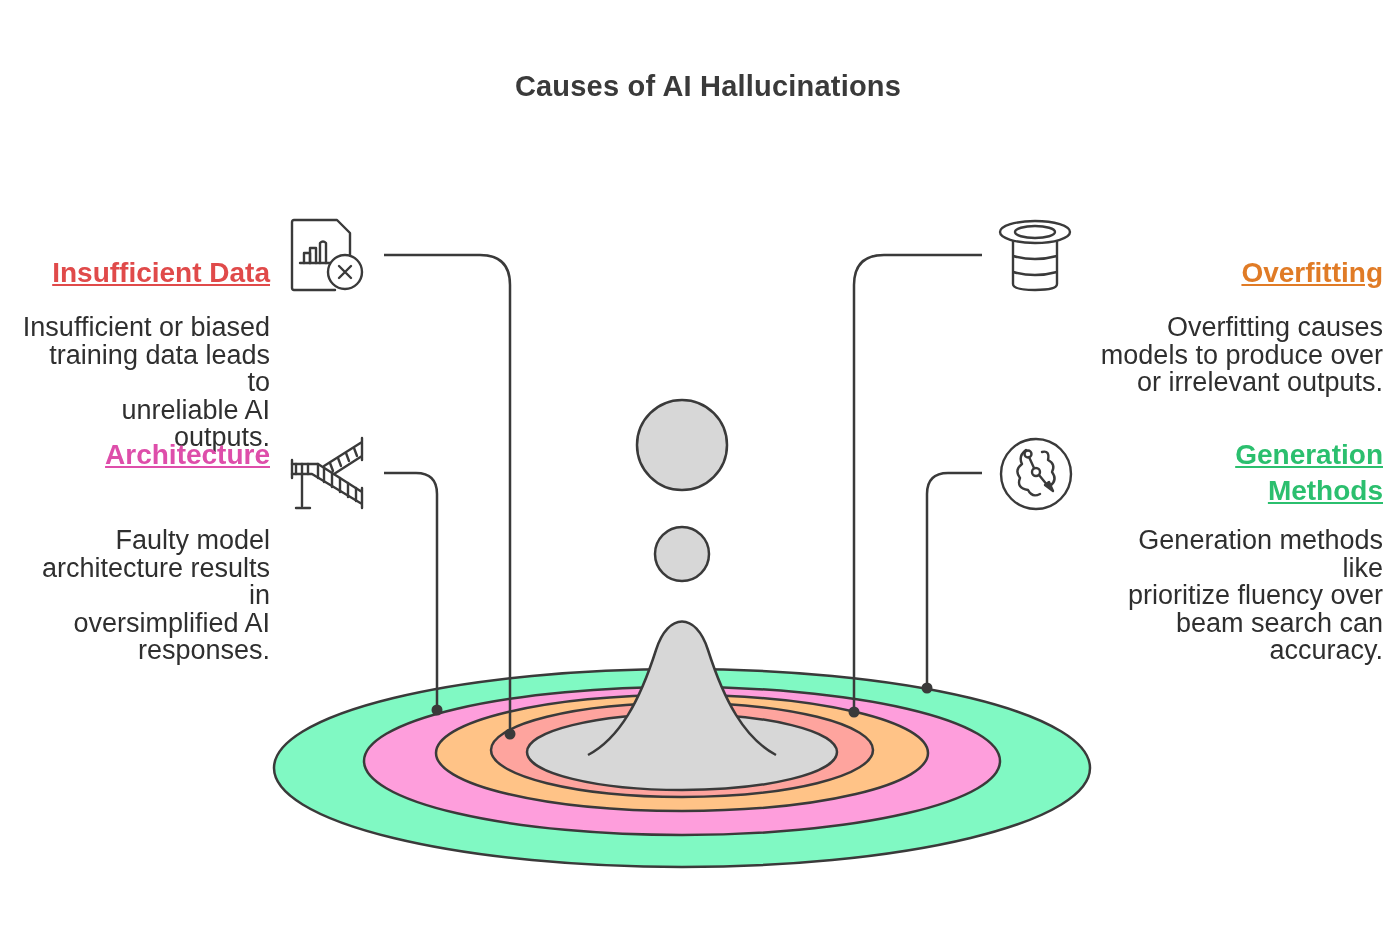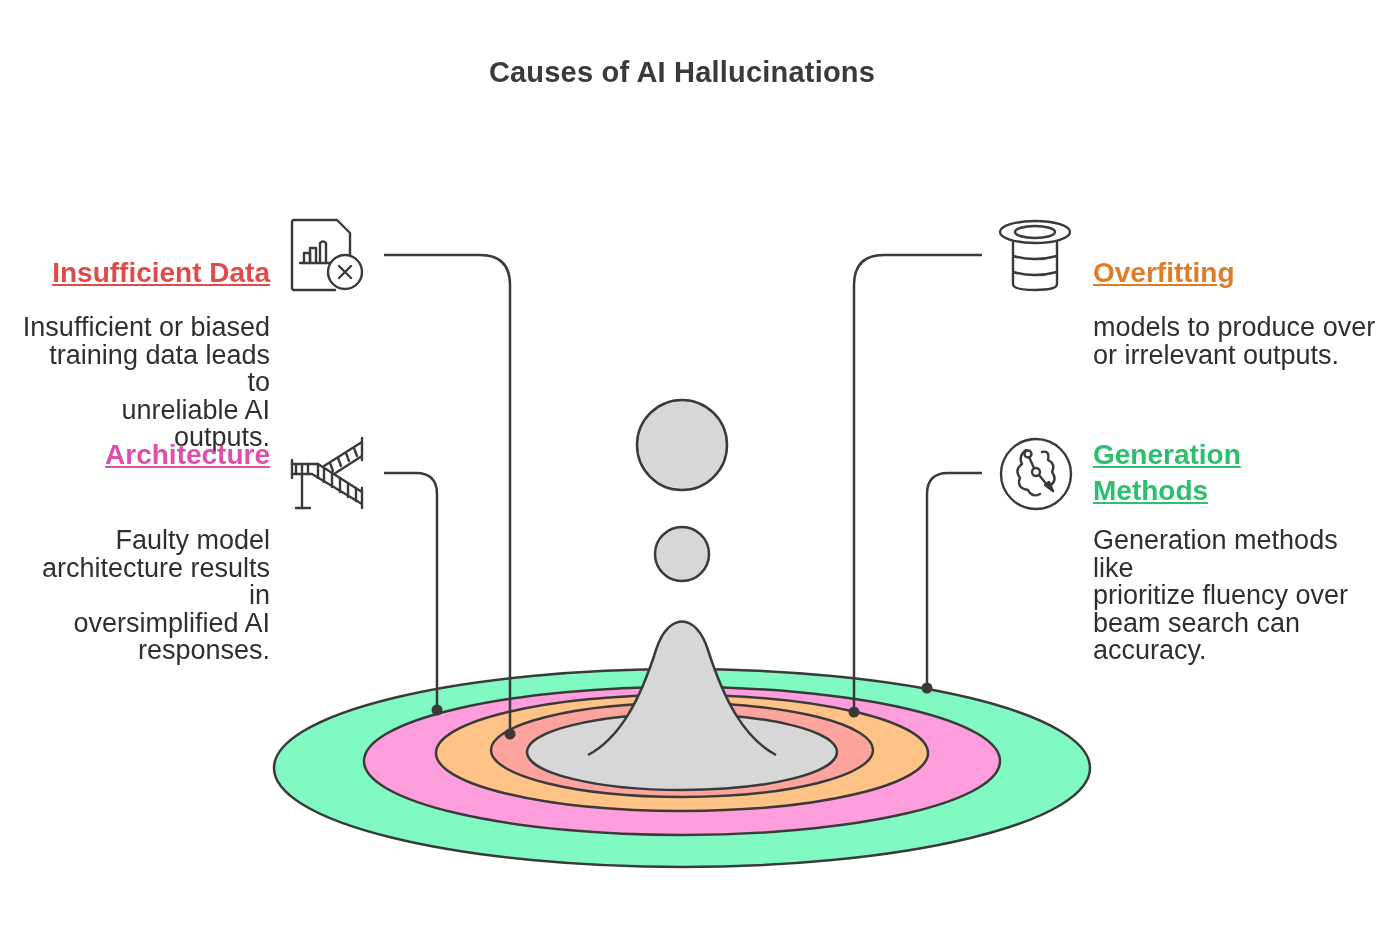--- a/index.html
+++ b/index.html
@@ -1,23 +1,23 @@
 <!DOCTYPE html>
 <html><head>
   <meta charset="utf-8">
   <style>
     html, body { margin: 0; padding: 0; background: #ffffff; }
     body { width: 1400px; height: 942px; position: relative; overflow: hidden;
            font-family: "Liberation Sans", "DejaVu Sans", sans-serif; color: #2b2b2b; }
-    .title { position: absolute; left: 0; width: 1364px; top: 56px; text-align: center;
-             font-size: 29px; font-weight: bold; color: #3a3a3a; letter-spacing: 0.2px; }
+    .title { position: absolute; left: 0; width: 1364px; top: 70px; text-align: center;
+             font-size: 29px; font-weight: bold; color: #3a3a3a; letter-spacing: 0.2px; padding-left: 26px; }
     .heading { position: absolute; font-weight: bold; font-size: 28px; line-height: 36px; text-decoration: underline; }
     .desc { position: absolute; font-size: 27px; line-height: 27.5px; color: #2f2f2f; }
     .left { text-align: right; }
-    .right { text-align: left; }
+    .right { text-align: right; }
     svg.stage { position: absolute; left: 0; top: 0; }
     .icon { position: absolute; }
   </style>
 </head>
 <body>
 
 <div class="title">Causes of AI Hallucinations</div>
 
 <div class="heading left" style="left:20px; width:250px; top:255px; color:#e04a4a;">Insufficient Data</div>
 <div class="desc left" style="left:20px; width:250px; top:314px;">
@@ -31,20 +31,21 @@
 </div>
 <div class="desc left" style="left:20px; width:250px; top:527px;">
   <div>Faulty model</div>
   <div>architecture results in</div>
   <div>oversimplified AI</div>
   <div>responses.</div>
 </div>
 
 <div class="heading right" style="left:1093px; width:290px; top:255px; color:#e07b26;">Overfitting</div>
 <div class="desc right" style="left:1093px; width:290px; top:314px;">
+  <div>Overfitting causes</div>
   <div>models to produce over</div>
   <div>or irrelevant outputs.</div>
 </div>
 
 <div class="heading right" style="left:1093px; width:290px; top:437px; color:#2bbf6e;">
   <div>Generation</div>
   <div>Methods</div>
 </div>
 <div class="desc right" style="left:1093px; width:290px; top:527px;">
   <div>Generation methods like</div>

